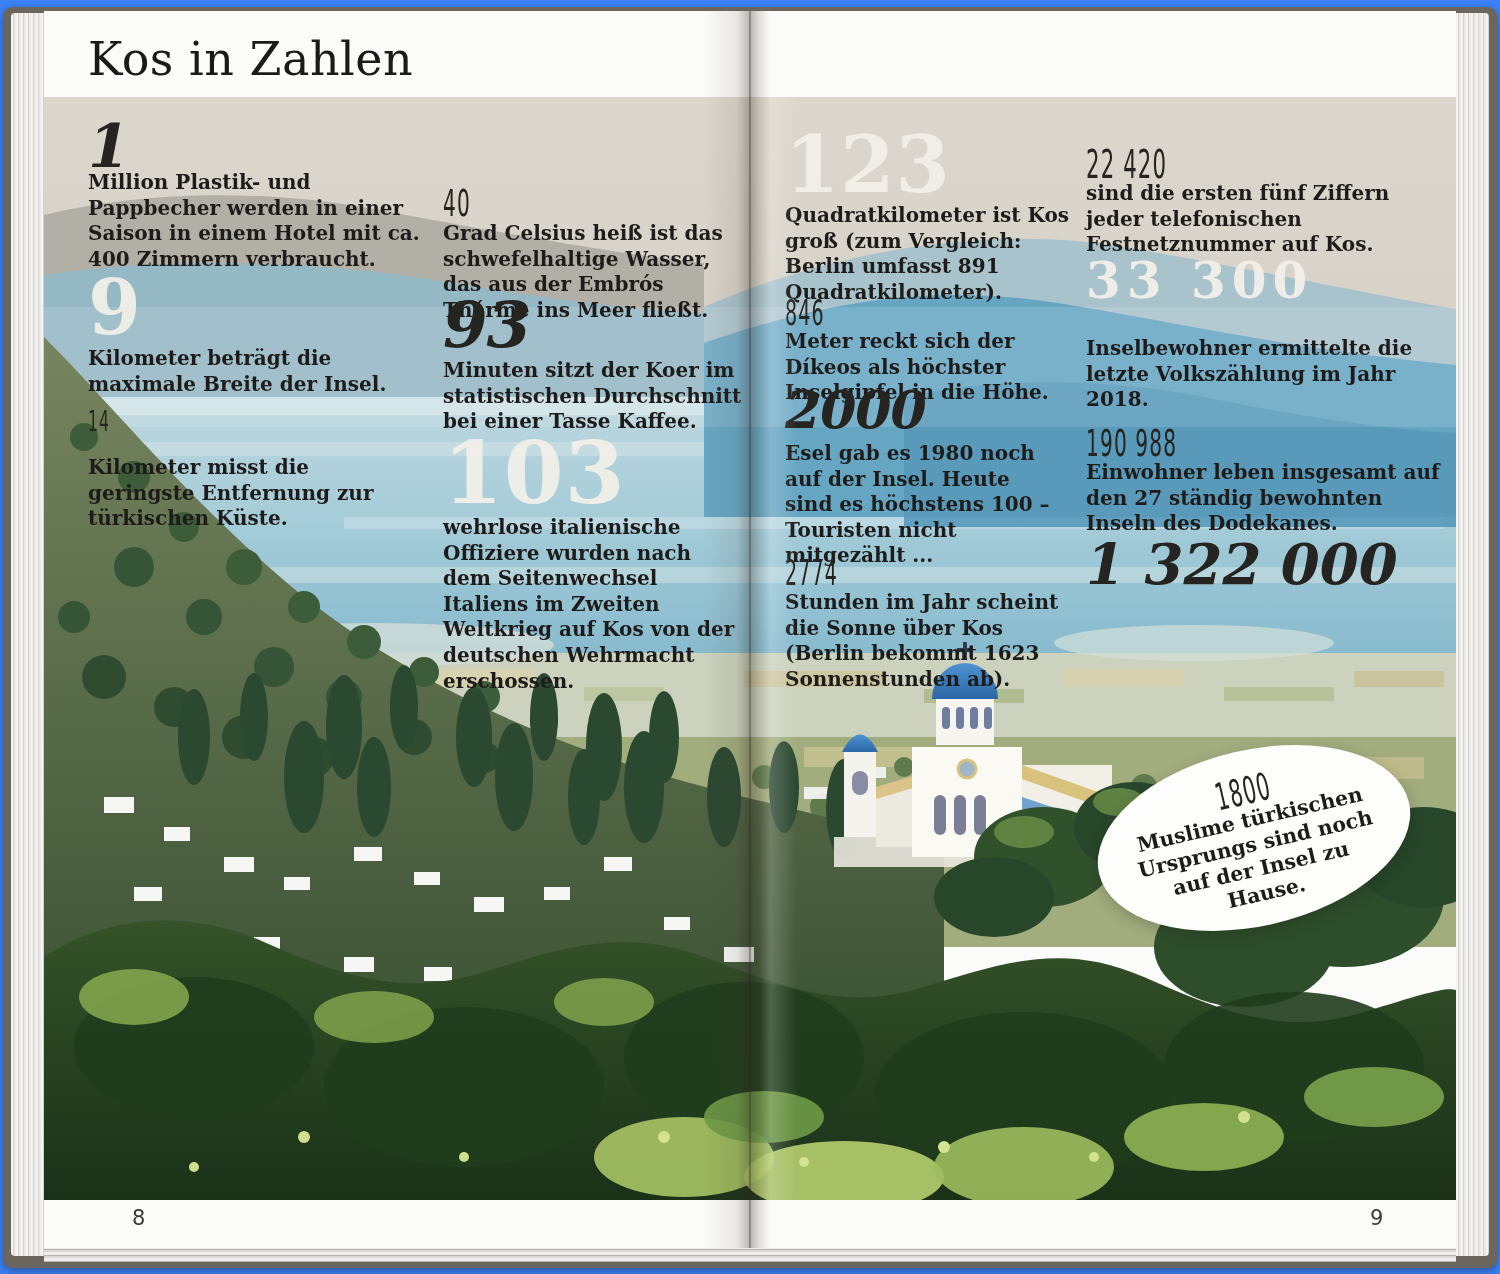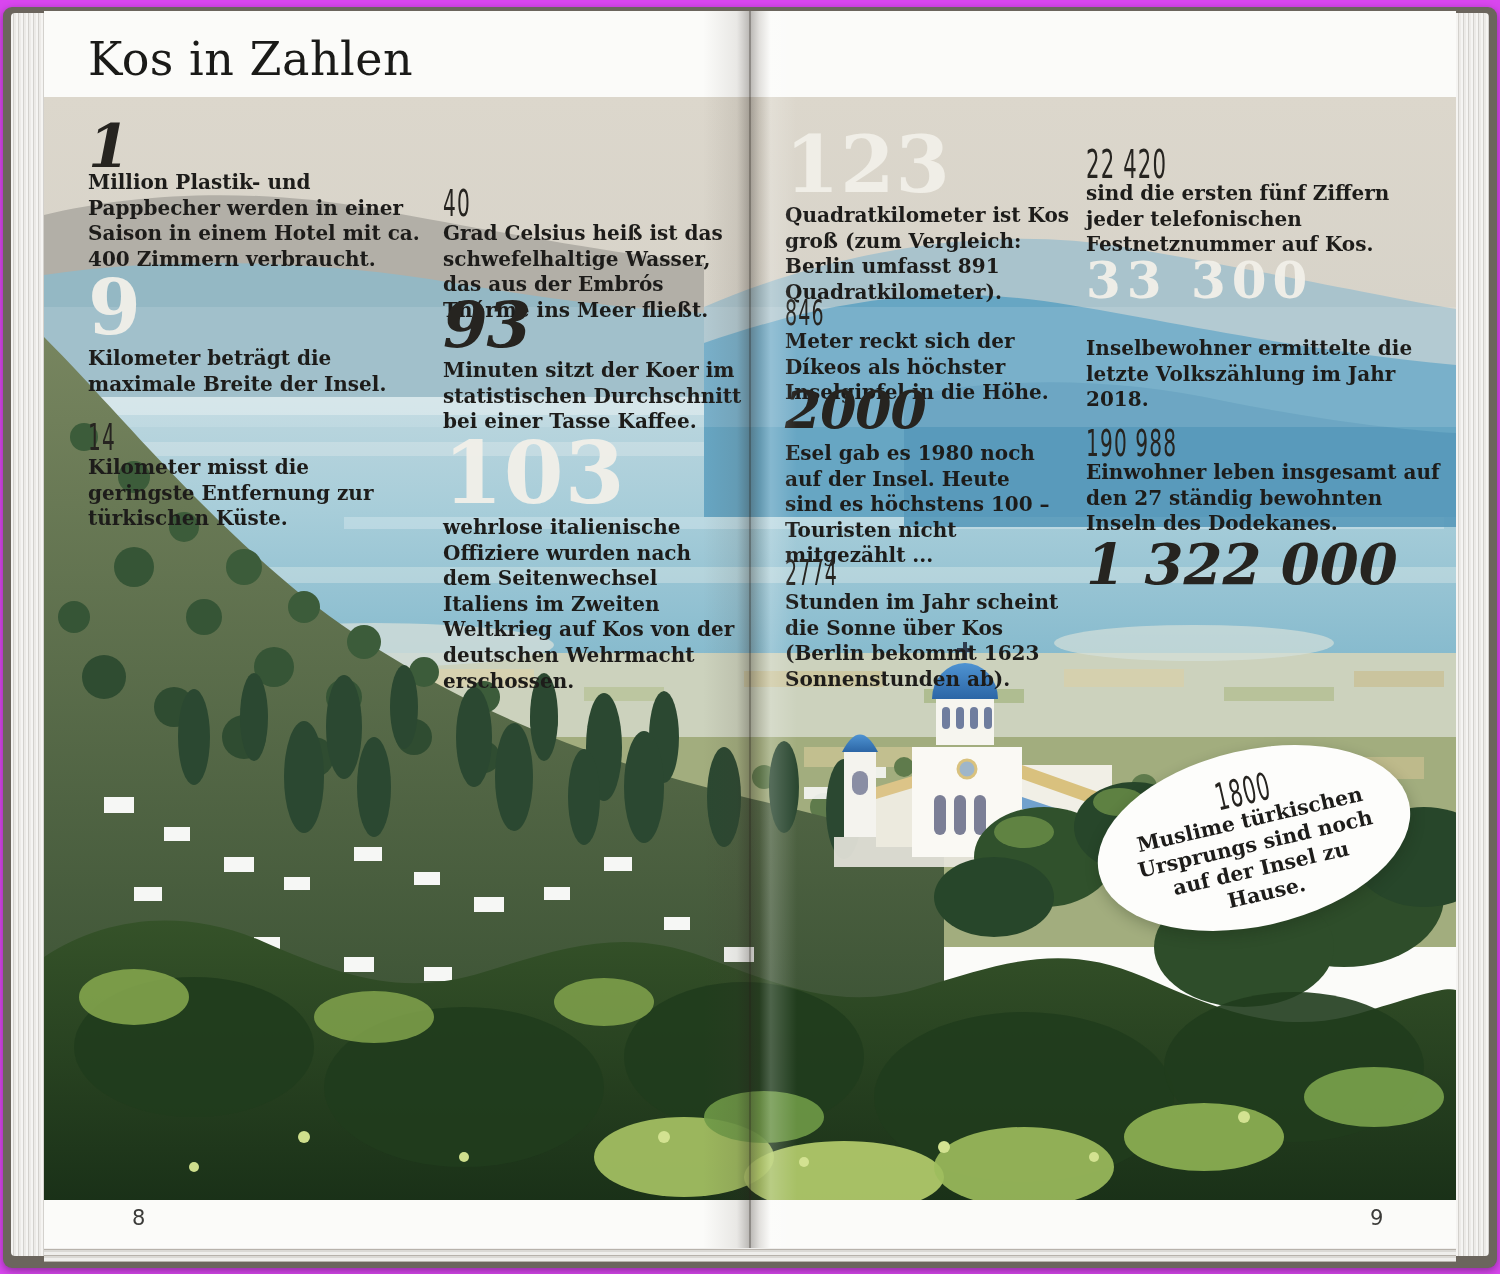--- a/index.html
+++ b/index.html
@@ -1,16 +1,16 @@
 <!DOCTYPE html>
 <html><head>
 <meta charset="utf-8">
 <style>
   html,body{margin:0;padding:0;background:#e9e8e5;}
-  .stage{position:relative;width:1500px;height:1274px;background:#d946ef;overflow:hidden;
+  .stage{position:relative;width:1500px;height:1274px;background:#3b82f6;overflow:hidden;
          font-family:"DejaVu Serif",serif;}
   .cover{position:absolute;left:3px;top:7px;width:1494px;height:1261px;background:#6b655d;
          border-radius:9px;box-shadow:0 3px 8px rgba(0,0,0,.35);}
   .edge-left,.edge-right{position:absolute;top:13px;width:33px;height:1243px;
          background:repeating-linear-gradient(90deg,#f5f4f2 0 2px,#d3d1cd 2px 3px,#eceae7 3px 5px);}
   .edge-left{left:11px;border-radius:4px 0 0 4px;}
   .edge-right{left:1456px;border-radius:0 4px 4px 0;}
   .edge-bottom{position:absolute;left:44px;top:1248px;width:1412px;height:14px;
          background:repeating-linear-gradient(0deg,#b7b2ab 0 1px,#efeeec 1px 4px,#dbd9d5 4px 6px);}
   .pages{position:absolute;left:44px;top:11px;width:1412px;height:1237px;background:#fbfbf9;}
@@ -269,21 +269,21 @@
   </div>
 
   <div class="page-title">Kos in Zahlen</div>
 
   <div class="num-italic" style="left:88px;top:118px;font-size:60px">1</div>
   <div class="para" style="left:88px;top:170px;width:345px">Million Plastik- und Pappbecher werden in einer Saison in einem Hotel mit ca. 400 Zimmern verbraucht.</div>
 
   <div class="num-white" style="left:88px;top:274px;font-size:76px">9</div>
   <div class="para" style="left:88px;top:346px;width:345px">Kilometer beträgt die maximale Breite der Insel.</div>
 
-  <div class="num-cond" style="left:88px;top:416px;font-size:36px"><span>14</span></div>
+  <div class="num-cond" style="left:88px;top:404px;font-size:28px"><span>14</span></div>
   <div class="para" style="left:88px;top:455px;width:330px">Kilometer misst die geringste Entfernung zur türkischen Küste.</div>
 
   <div class="num-cond" style="left:443px;top:182px;font-size:36px"><span>40</span></div>
   <div class="para" style="left:443px;top:221px;width:300px">Grad Celsius heiß ist das schwefelhaltige Wasser, das aus der Embrós Thérme ins Meer fließt.</div>
 
   <div class="num-italic" style="left:443px;top:295px;font-size:64px">93</div>
   <div class="para" style="left:443px;top:358px;width:300px">Minuten sitzt der Koer im statistischen Durchschnitt bei einer Tasse Kaffee.</div>
 
   <div class="num-white" style="left:443px;top:434px;font-size:86px">103</div>
   <div class="para" style="left:443px;top:515px;width:300px">wehrlose italienische Offiziere wurden nach dem Seitenwechsel Italiens im Zweiten Weltkrieg auf Kos von der deutschen Wehrmacht erschossen.</div>

